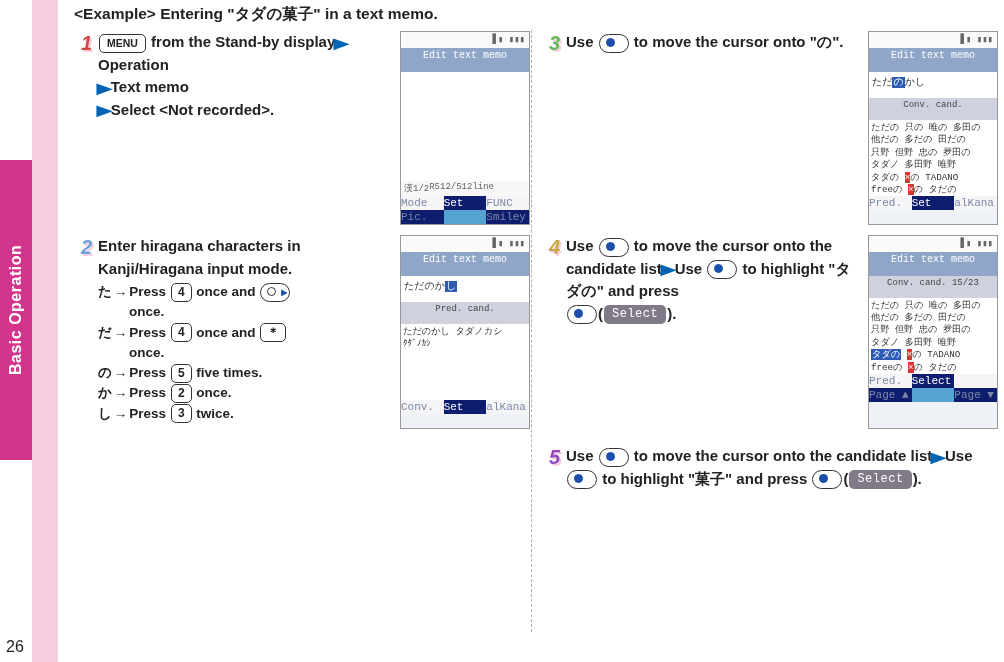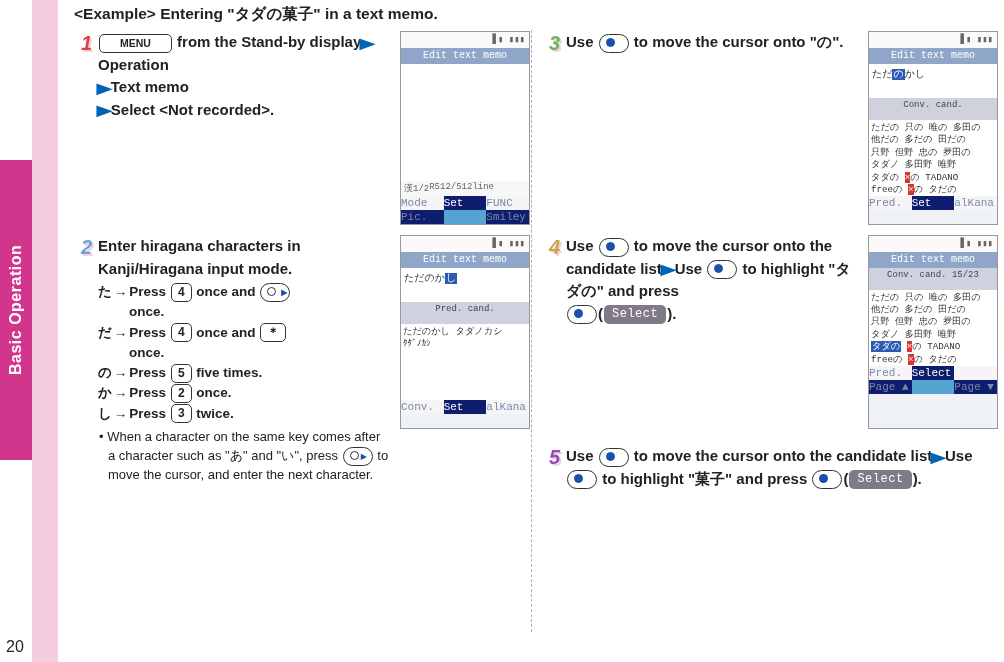--- a/index.html
+++ b/index.html
@@ -106,21 +106,21 @@
     font-size: 15px;
     line-height: 1.5;
   }
   .step-body .instr { font-weight: bold; font-size: 15px; }
   .step-body .sub   { font-size: 13.5px; font-weight: bold; margin-top: 2px; line-height:1.5;}
   .step-body .note  { font-size: 13px; font-weight: normal; margin-top:4px; padding-left:10px; text-indent:-9px; line-height:1.45;}
   .arrowb { color:#0064b5; font-size:14px; vertical-align: middle; display:inline-block; transform:scaleX(1.4); margin:0 1px;}
   .aarr   { font-weight:normal; margin:0 2px;}
   .boxkey {
     display:inline-block; border:1.3px solid #333; border-radius:5px;
-    padding:0 20px; font-size:10.5px; font-weight:bold; line-height:16px; height:17px;
+    padding:0 7px; font-size:10.5px; font-weight:bold; line-height:16px; height:17px;
     vertical-align: middle; background:#fff; margin:0 1px;
   }
   .boxkey.big { font-size:12px; padding:0 6px; }
   .oval {
     display:inline-block; border:1.3px solid #333; border-radius:10px;
     height:17px; line-height:14px; padding:0 3px; vertical-align:middle;
     background:#fff; margin:0 1px;
   }
   .oval.dir { width:22px; height:17px; position:relative; }
   .oval.dir::before{
@@ -154,21 +154,21 @@
     background:#eef1f6;
     font-family:"Courier New",monospace;
     font-size:10px;
     display:flex; flex-direction:column;
     margin-left:4px;
   }
   .phone .bar {
     height:14px; background:#fafafa; font-size:9px; text-align:right; padding:1.5px 4px 0; color:#666;
   }
   .phone .head {
-    height:16px; background:#8fa6c9; color:#fff; text-align:center; font-size:10px; line-height:16px;
+    height:24px; background:#8fa6c9; color:#fff; text-align:center; font-size:10px; line-height:16px;
   }
   .phone .body {
     flex:1; background:#fff; padding:3px; color:#333;
   }
   .phone .body .marked { background:#2d5ab3; color:#fff; padding:0 1px;}
   .phone .cand-head { height:22px; background:#cfd1df; text-align:center; font-size:9px; color:#444; line-height:14px;}
   .phone .cand {
     background:#fff; font-size:9.2px; padding:2px; color:#333; line-height:1.35; height:72px; overflow:hidden;
   }
   .phone .cand .sel { background:#2d5ab3; color:#fff; padding:0 1px;}
@@ -187,21 +187,21 @@
     height:14px; background:#f7f7f7; font-size:9px; padding:1.5px 3px 0; display:flex; color:#666;
   }
   .phone1 .body { height:120px; }
 </style>
 </head>
 <body>
 
 <div class="gutter">
   <div class="pink-strip"></div>
   <div class="side-tab">Basic Operation</div>
-  <div class="page-num">20</div>
+  <div class="page-num">26</div>
 </div>
 
 <div class="main">
   <div class="title">&lt;Example&gt; Entering "タダの菓子" in a text memo.</div>
 
   <div class="cols">
     <div class="divider"></div>
 
     <div class="col">
 
@@ -240,23 +240,20 @@
       <div class="step">
         <div class="step-head sn2">2</div>
         <div class="step-body">
           <div class="instr">Enter hiragana characters in Kanji/Hiragana input mode.</div>
           <div class="sub">
             <span>た</span><span class="aarr">→</span><span>Press </span><span class="boxkey big">4</span><span> once and </span><span class="oval right"></span><br><span style="visibility:hidden">た→</span><span> once.</span><br>
             <span>だ</span><span class="aarr">→</span><span>Press </span><span class="boxkey big">4</span><span> once and </span><span class="boxkey big">＊</span><br><span style="visibility:hidden">だ→</span><span> once.</span><br>
             <span>の</span><span class="aarr">→</span><span>Press </span><span class="boxkey big">5</span><span> five times.</span><br>
             <span>か</span><span class="aarr">→</span><span>Press </span><span class="boxkey big">2</span><span> once.</span><br>
             <span>し</span><span class="aarr">→</span><span>Press </span><span class="boxkey big">3</span><span> twice.</span>
-          </div>
-          <div class="note">
-            <span>• When a character on the same key comes after a character such as "あ" and "い", press </span><span class="oval right"></span><span> to move the cursor, and enter the next character.</span>
           </div>
         </div>
         <div class="phone">
           <div class="bar">▋▮    ▮▮▮</div>
           <div class="head">Edit text memo</div>
           <div class="body"><span>ただのか</span><span class="marked">し</span></div>
           <div class="cand-head">Pred. cand.</div>
           <div class="cand" style="white-space:pre-line">ただのかし タダノカシ
 ﾀﾀﾞﾉｶｼ</div>
           <div class="foot">

